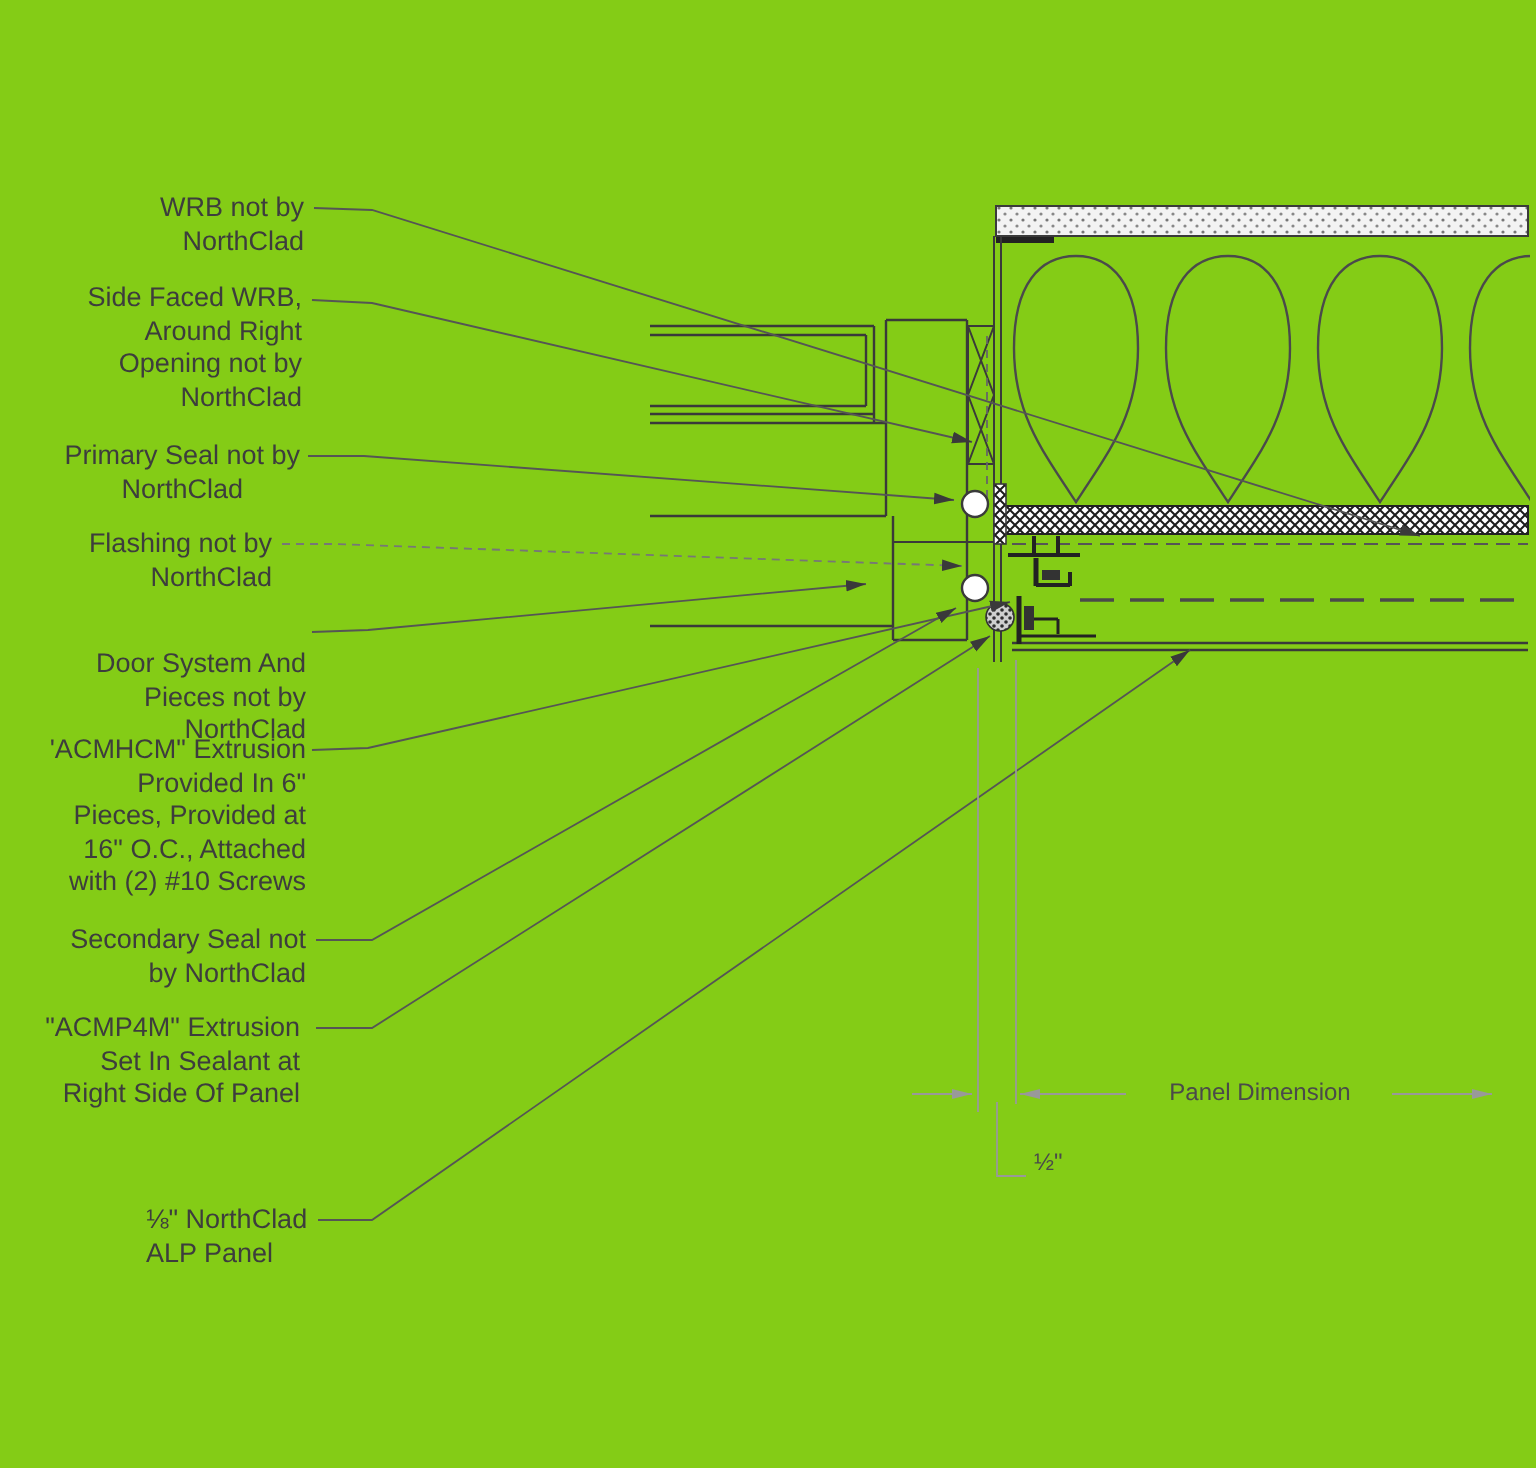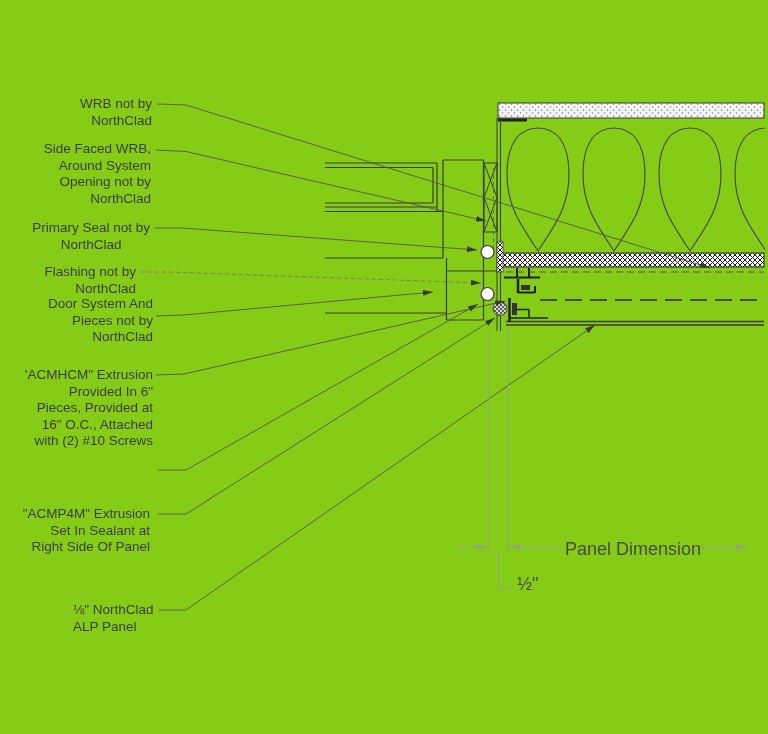--- a/index.html
+++ b/index.html
@@ -7,21 +7,21 @@
     position:relative;width:768px;height:734px;background:#84cc16;overflow:hidden;
     font-family:"Liberation Sans", sans-serif;color:#3d3d3d;
   }
   #drawing-svg{position:absolute;left:0;top:0;}
   .callout{
     position:absolute;font-size:13.5px;line-height:16.5px;text-align:right;
     white-space:nowrap;color:#3d3d3d;
   }
   .callout.left-align{text-align:left;}
   .dim-text{
-    position:absolute;font-size:18px;color:#4a4a4a;white-space:nowrap;
+    position:absolute;font-size:12px;color:#4a4a4a;white-space:nowrap;
   }
   #dim-panel{width:130px;text-align:center;}
 </style>
 </head>
 <body>
 
 <div id="canvas">
 
   <svg id="drawing-svg" width="768" height="734" viewBox="0 0 768 734">
     <defs>
@@ -123,49 +123,53 @@
     </g>
   </svg>
 
   <div class="callout" style="right:616px;top:96px;">
     <div>WRB not by</div>
     <div>NorthClad</div>
   </div>
 
   <div class="callout" style="right:617px;top:141px;">
     <div>Side Faced WRB,</div>
-    <div>Around System</div>
+    <div>Around Right</div>
     <div>Opening not by</div>
     <div>NorthClad</div>
   </div>
 
   <div class="callout" style="right:618px;top:220px;text-align:center;">
     <div>Primary Seal not by</div>
     <div>NorthClad</div>
   </div>
 
   <div class="callout" style="right:632px;top:264px;">
     <div>Flashing not by</div>
     <div>NorthClad</div>
   </div>
 
-  <div class="callout" style="right:615px;top:296px;margin-left:28px;">
+  <div class="callout" style="right:615px;top:324px;margin-left:28px;">
     <div>Door System And</div>
     <div>Pieces not by</div>
     <div>NorthClad</div>
   </div>
 
   <div class="callout" style="right:615px;top:367px;">
     <div>'ACMHCM" Extrusion</div>
     <div>Provided In 6"</div>
     <div>Pieces, Provided at</div>
     <div>16" O.C., Attached</div>
     <div>with (2) #10 Screws</div>
   </div>
 
+  <div class="callout" style="right:615px;top:462px;">
+    <div>Secondary Seal not</div>
+    <div>by NorthClad</div>
+  </div>
 
   <div class="callout" style="right:618px;top:506px;">
     <div>"ACMP4M" Extrusion</div>
     <div>Set In Sealant at</div>
     <div>Right Side Of Panel</div>
   </div>
 
   <div class="callout left-align" style="left:73px;top:602px;">
     <div>⅛" NorthClad</div>
     <div>ALP Panel</div>

